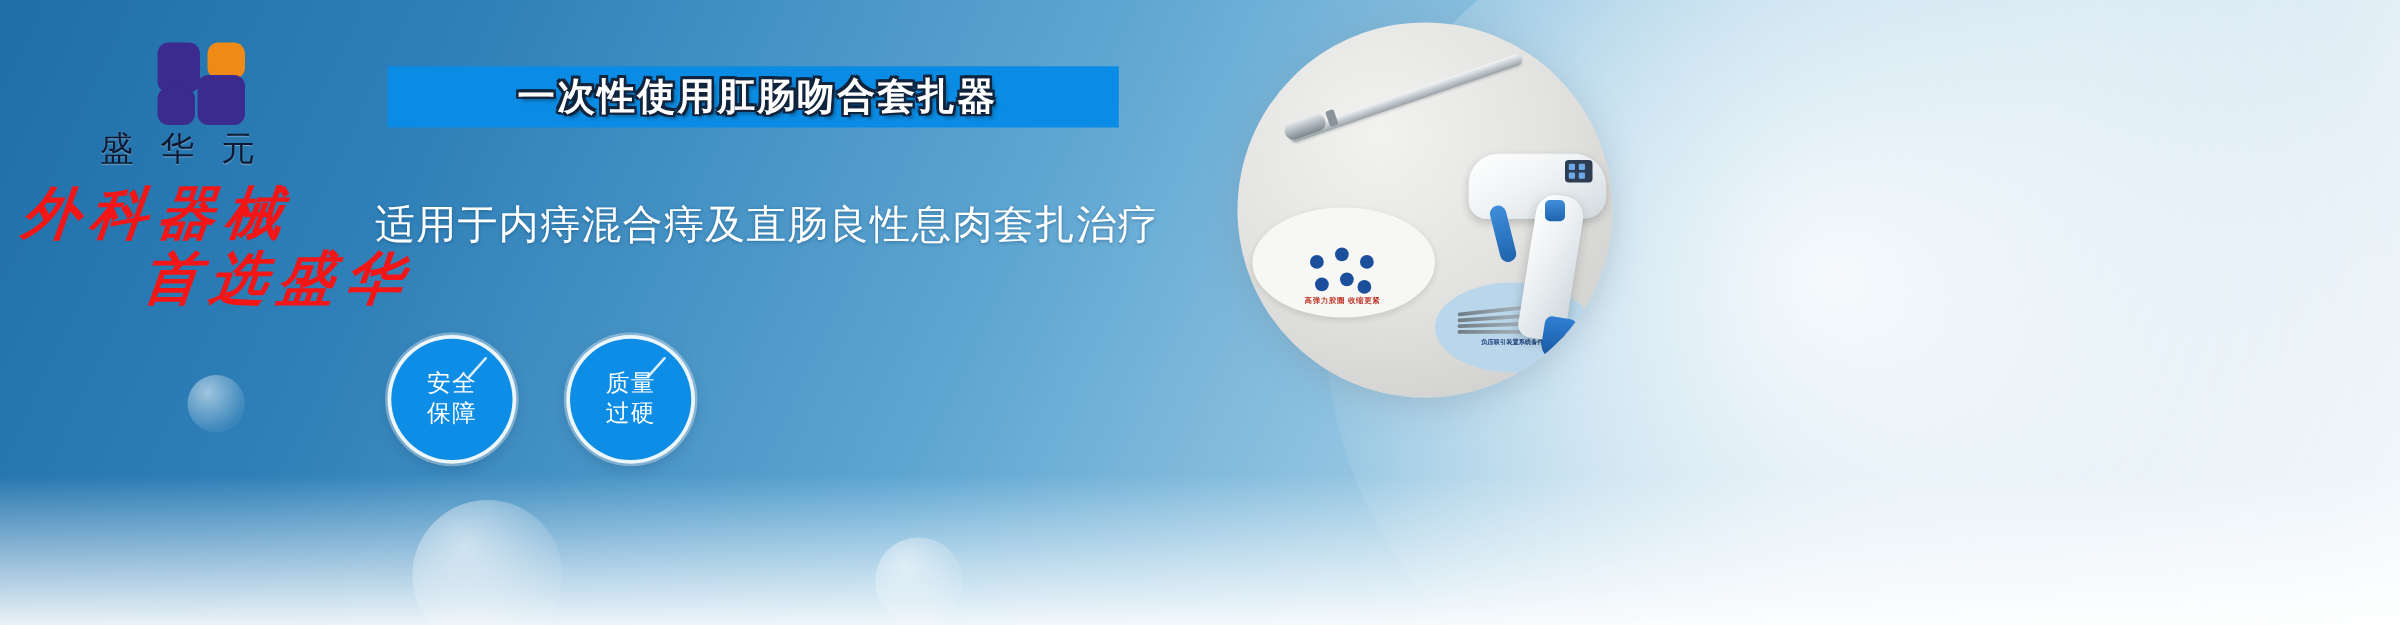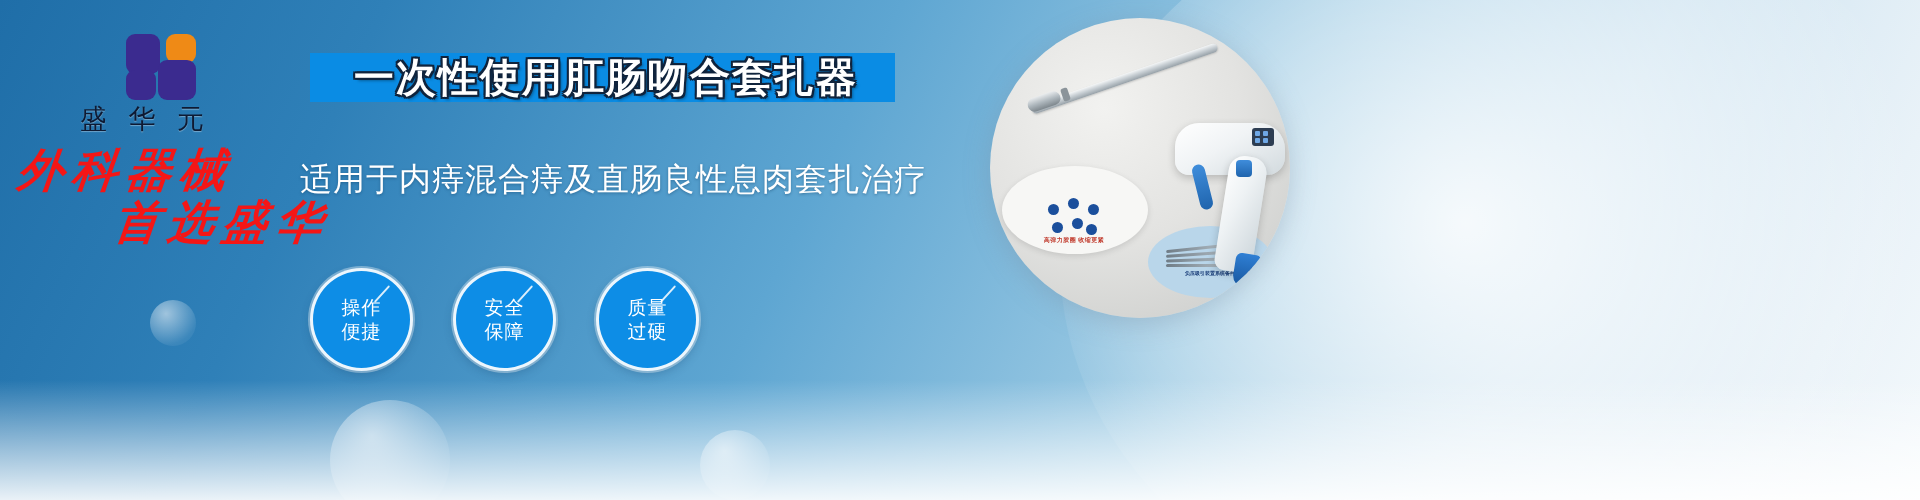--- a/index.html
+++ b/index.html
@@ -58,21 +58,21 @@
   }
 
   
   .title-bar{
     position:absolute;left:310px;top:53px;width:585px;height:49px;
     background:#0a8ce4;
   }
   .title-text{
     position:absolute;left:326px;top:50px;width:560px;height:55px;
     display:flex;align-items:center;justify-content:center;
-    color:#ffffff;font-size:40px;font-weight:bold;letter-spacing:2px;
+    color:#ffffff;font-size:30px;font-weight:bold;letter-spacing:2px;
     text-shadow:
        2px 0 0 #10243d,-2px 0 0 #10243d,0 2px 0 #10243d,0 -2px 0 #10243d,
        2px 2px 0 #10243d,-2px 2px 0 #10243d,2px -2px 0 #10243d,-2px -2px 0 #10243d,
        3px 3px 3px rgba(0,0,0,.35);
     white-space:nowrap;
   }
   .subtitle{
     position:absolute;left:300px;top:158px;width:600px;
     text-align:center;color:#ffffff;font-size:32px;letter-spacing:1px;
     text-shadow:0 1px 3px rgba(12,58,96,.45);
@@ -200,25 +200,20 @@
   <div class="redwrap">
     <div class="red1">外科器械</div>
     <div class="red2">首选盛华</div>
   </div>
 
   <div class="title-bar"></div>
   <div class="title-text">一次性使用肛肠吻合套扎器</div>
   <div class="subtitle">适用于内痔混合痔及直肠良性息肉套扎治疗</div>
 
   <div class="circles">
-    <div class="circle">
-      <span class="slash"></span>
-      <span>操作</span>
-      <span>便捷</span>
-    </div>
     <div class="circle">
       <span class="slash"></span>
       <span>安全</span>
       <span>保障</span>
     </div>
     <div class="circle">
       <span class="slash"></span>
       <span>质量</span>
       <span>过硬</span>
     </div>

